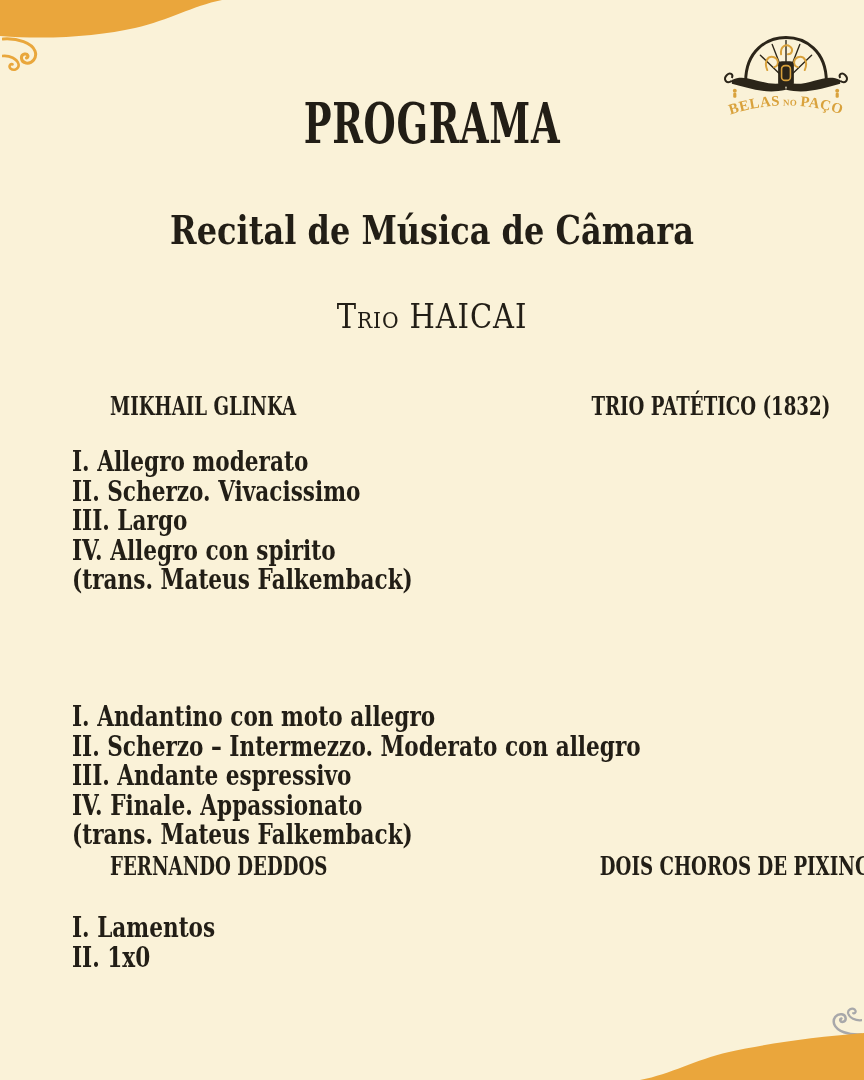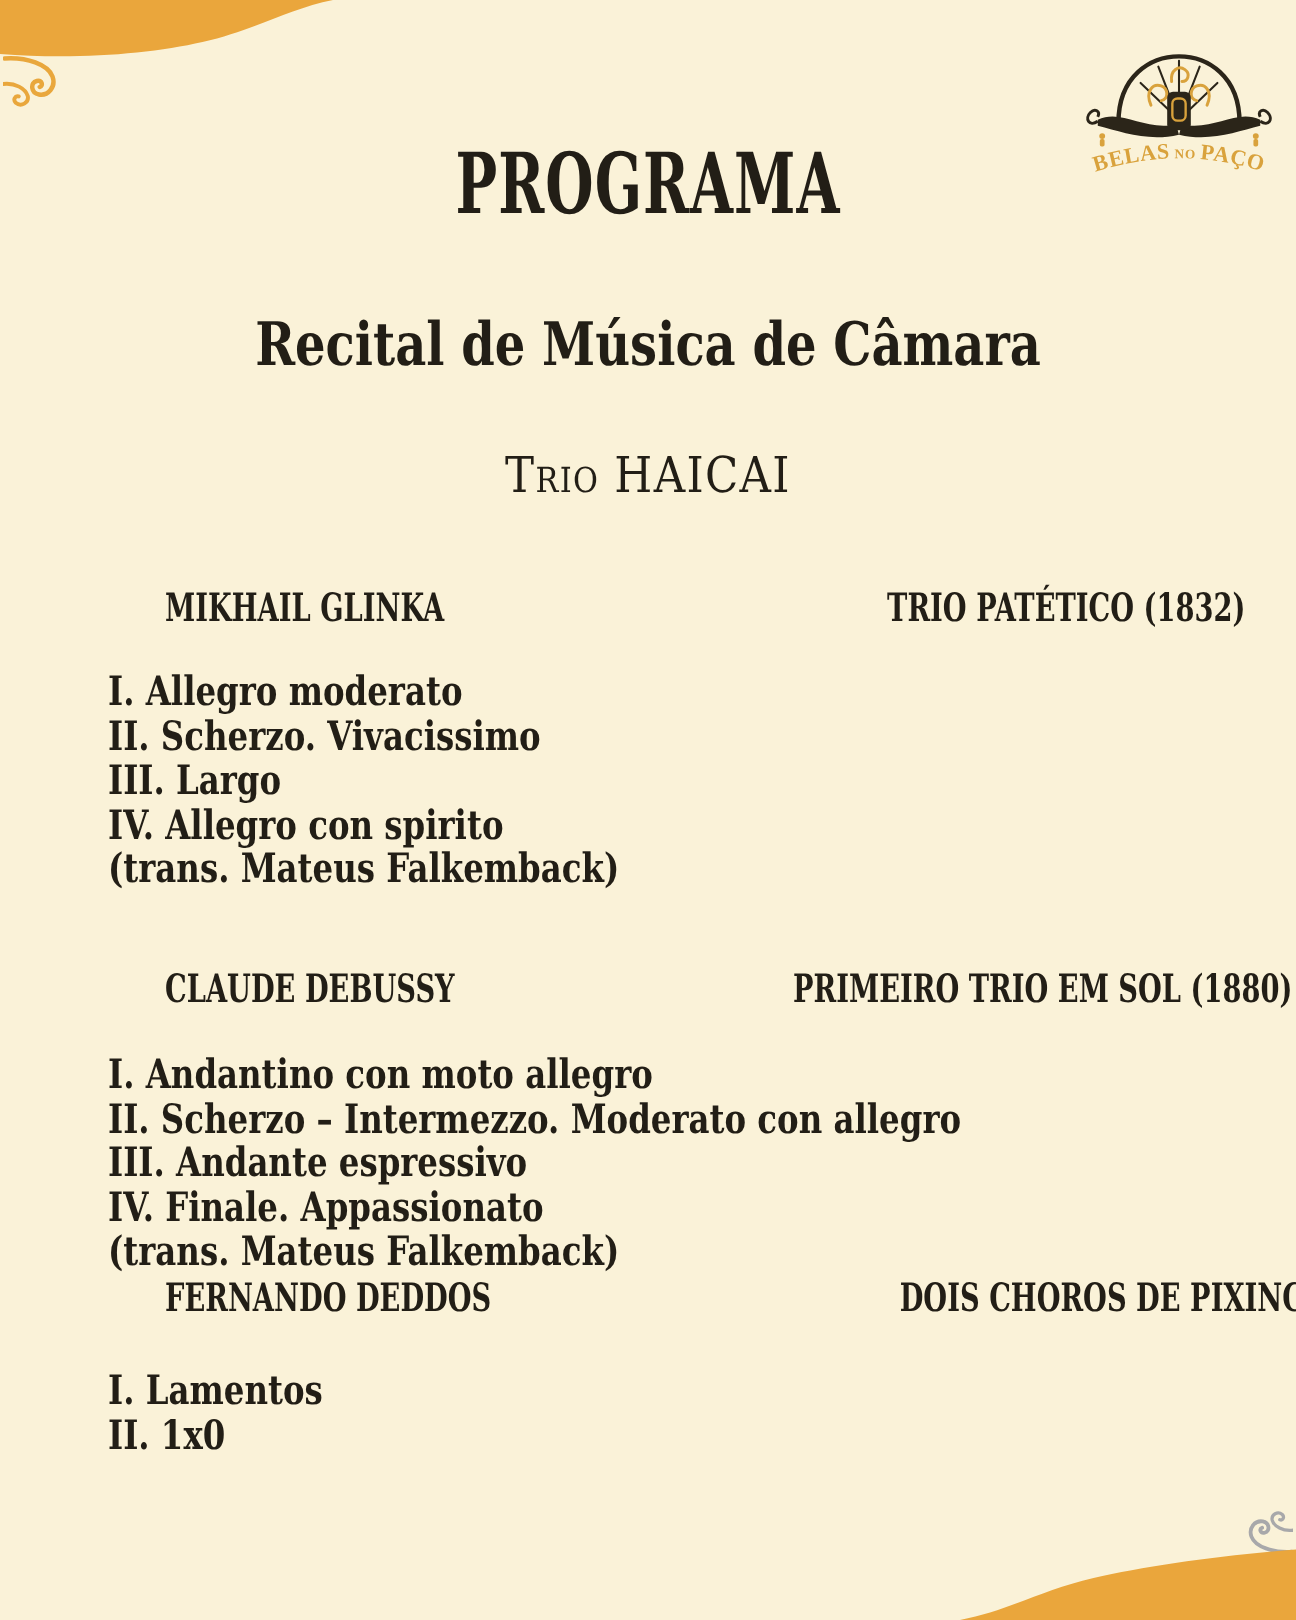--- a/index.html
+++ b/index.html
@@ -78,24 +78,20 @@
     <span class="work">TRIO PATÉTICO (1832)</span>
   </div>
   <div class="abs movs" style="top:447px">
     <div>I. Allegro moderato</div>
     <div>II. Scherzo. Vivacissimo</div>
     <div>III. Largo</div>
     <div>IV. Allegro con spirito</div>
     <div>(trans. Mateus Falkemback)</div>
   </div>
 
-  <div class="abs hdr" style="top:645px">
-    <span class="composer">CLAUDE DEBUSSY</span>
-    <span class="work">PRIMEIRO TRIO EM SOL (1880)</span>
-  </div>
   <div class="abs movs" style="top:702px">
     <div>I. Andantino con moto allegro</div>
     <div>II. Scherzo – Intermezzo. Moderato con allegro</div>
     <div>III. Andante espressivo</div>
     <div>IV. Finale. Appassionato</div>
     <div>(trans. Mateus Falkemback)</div>
   </div>
 
   <div class="abs hdr" style="top:851px">
     <span class="composer">FERNANDO DEDDOS</span>

